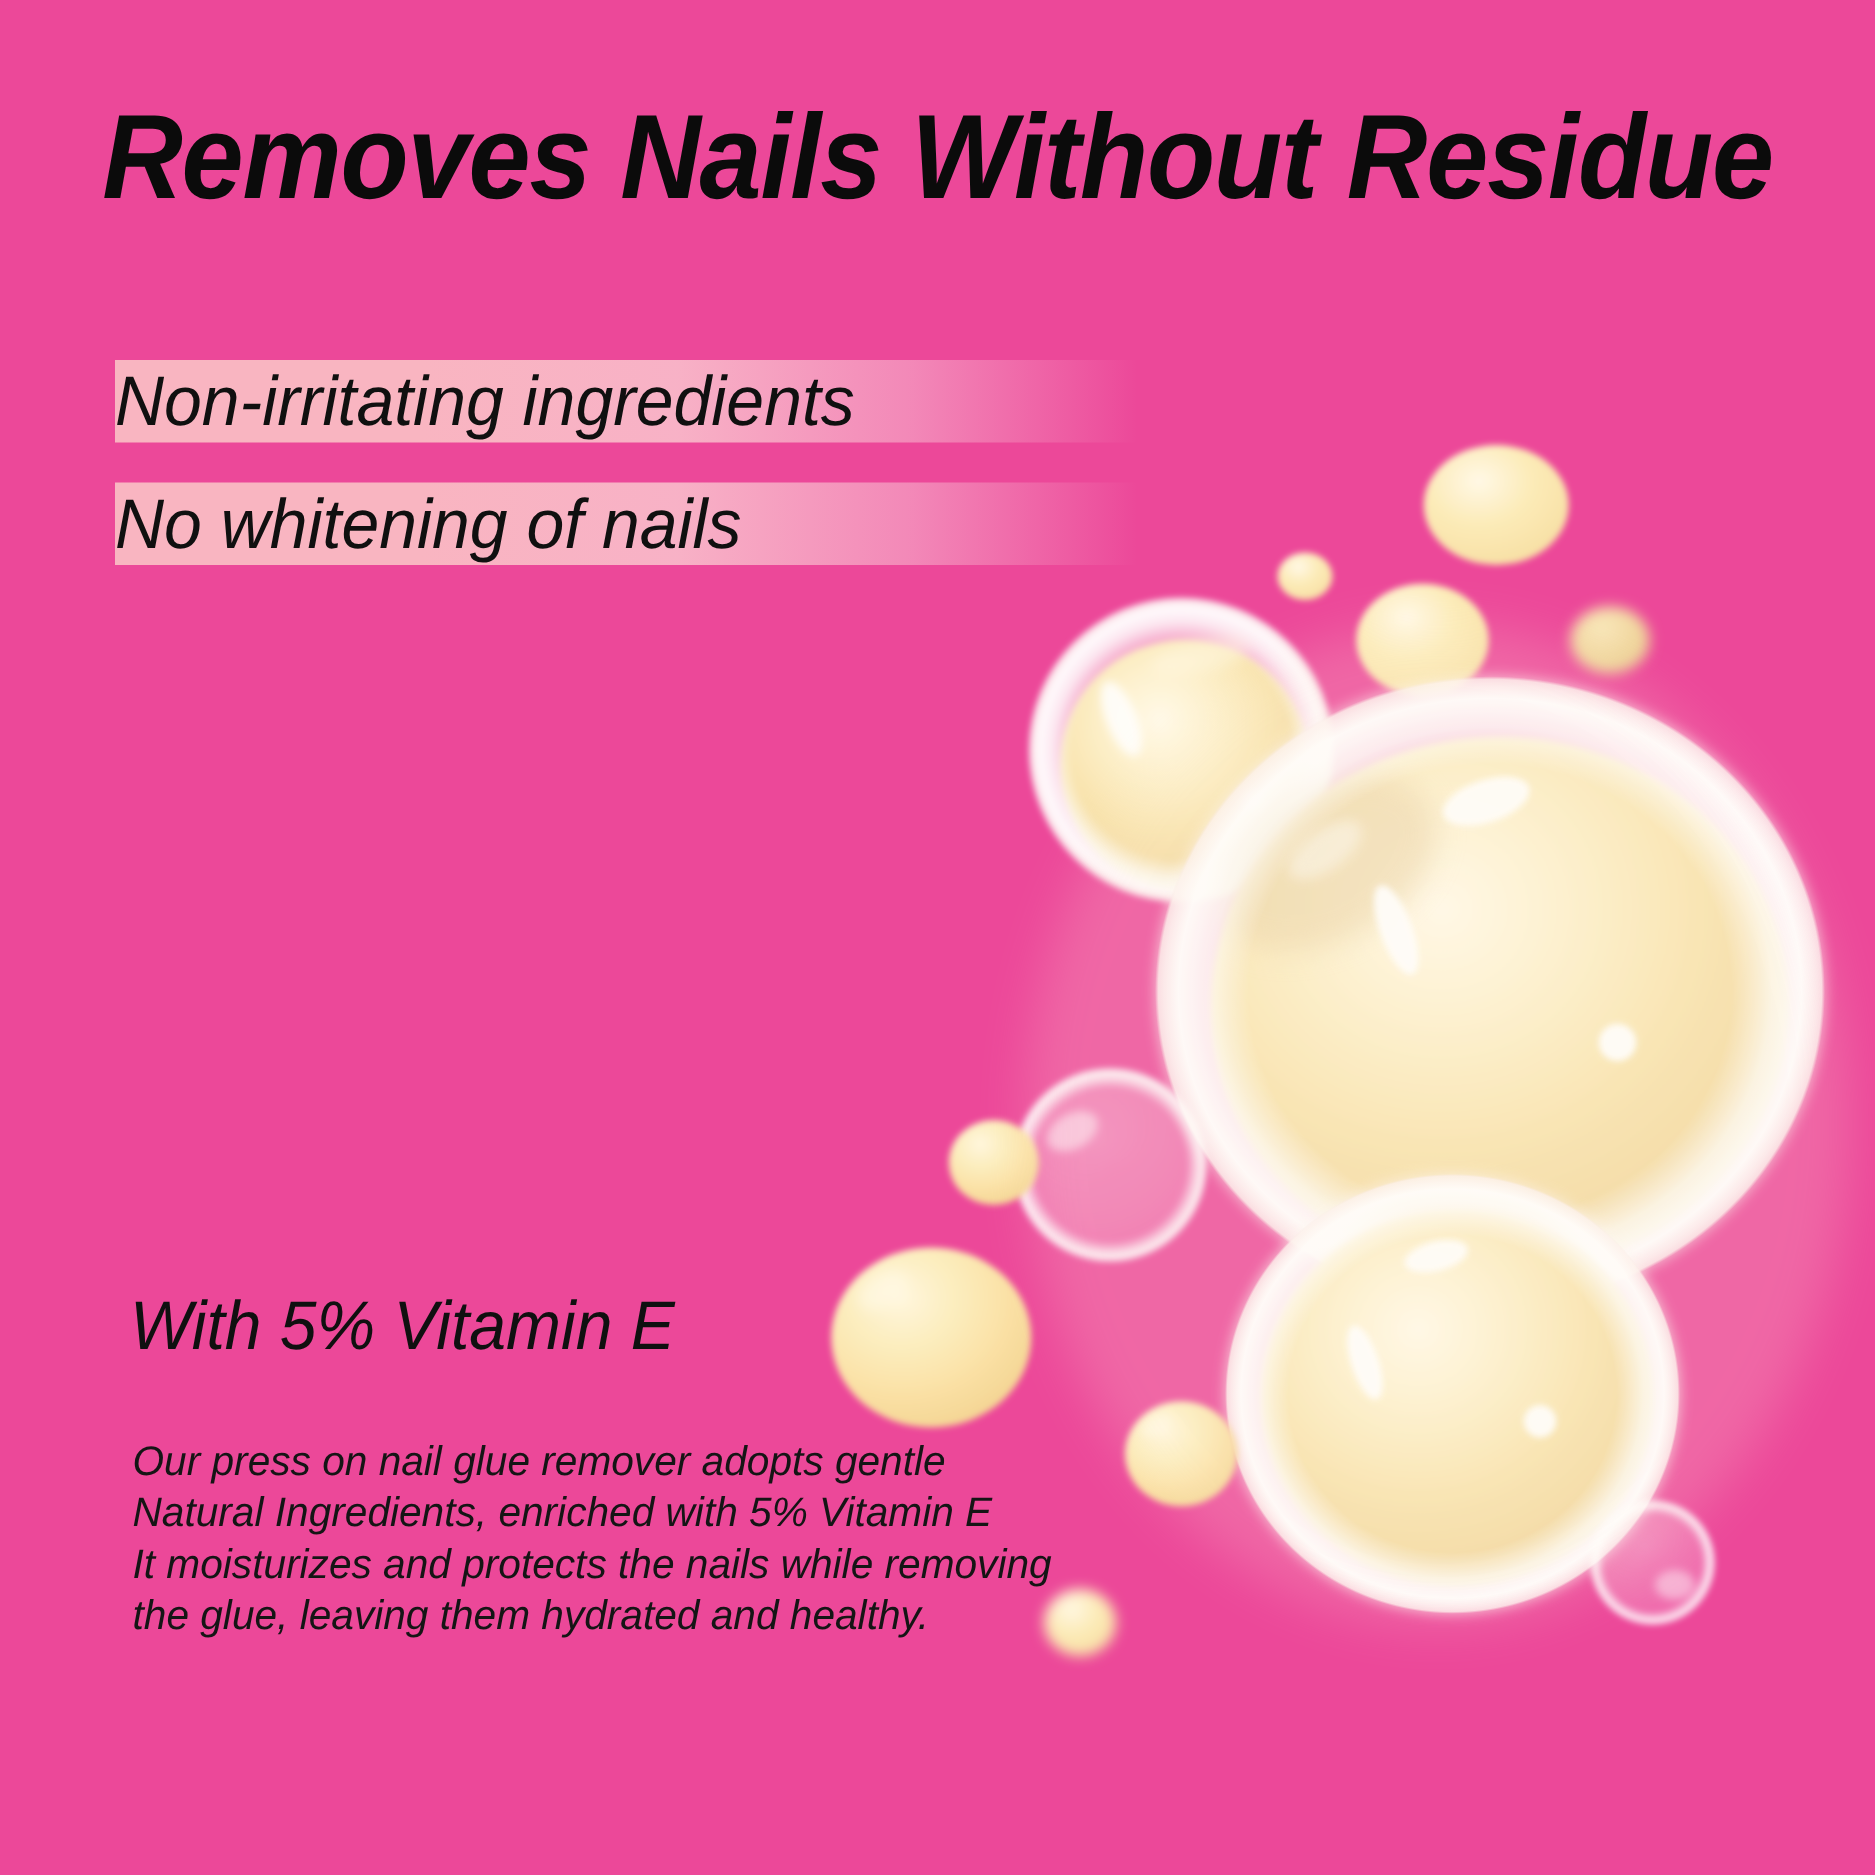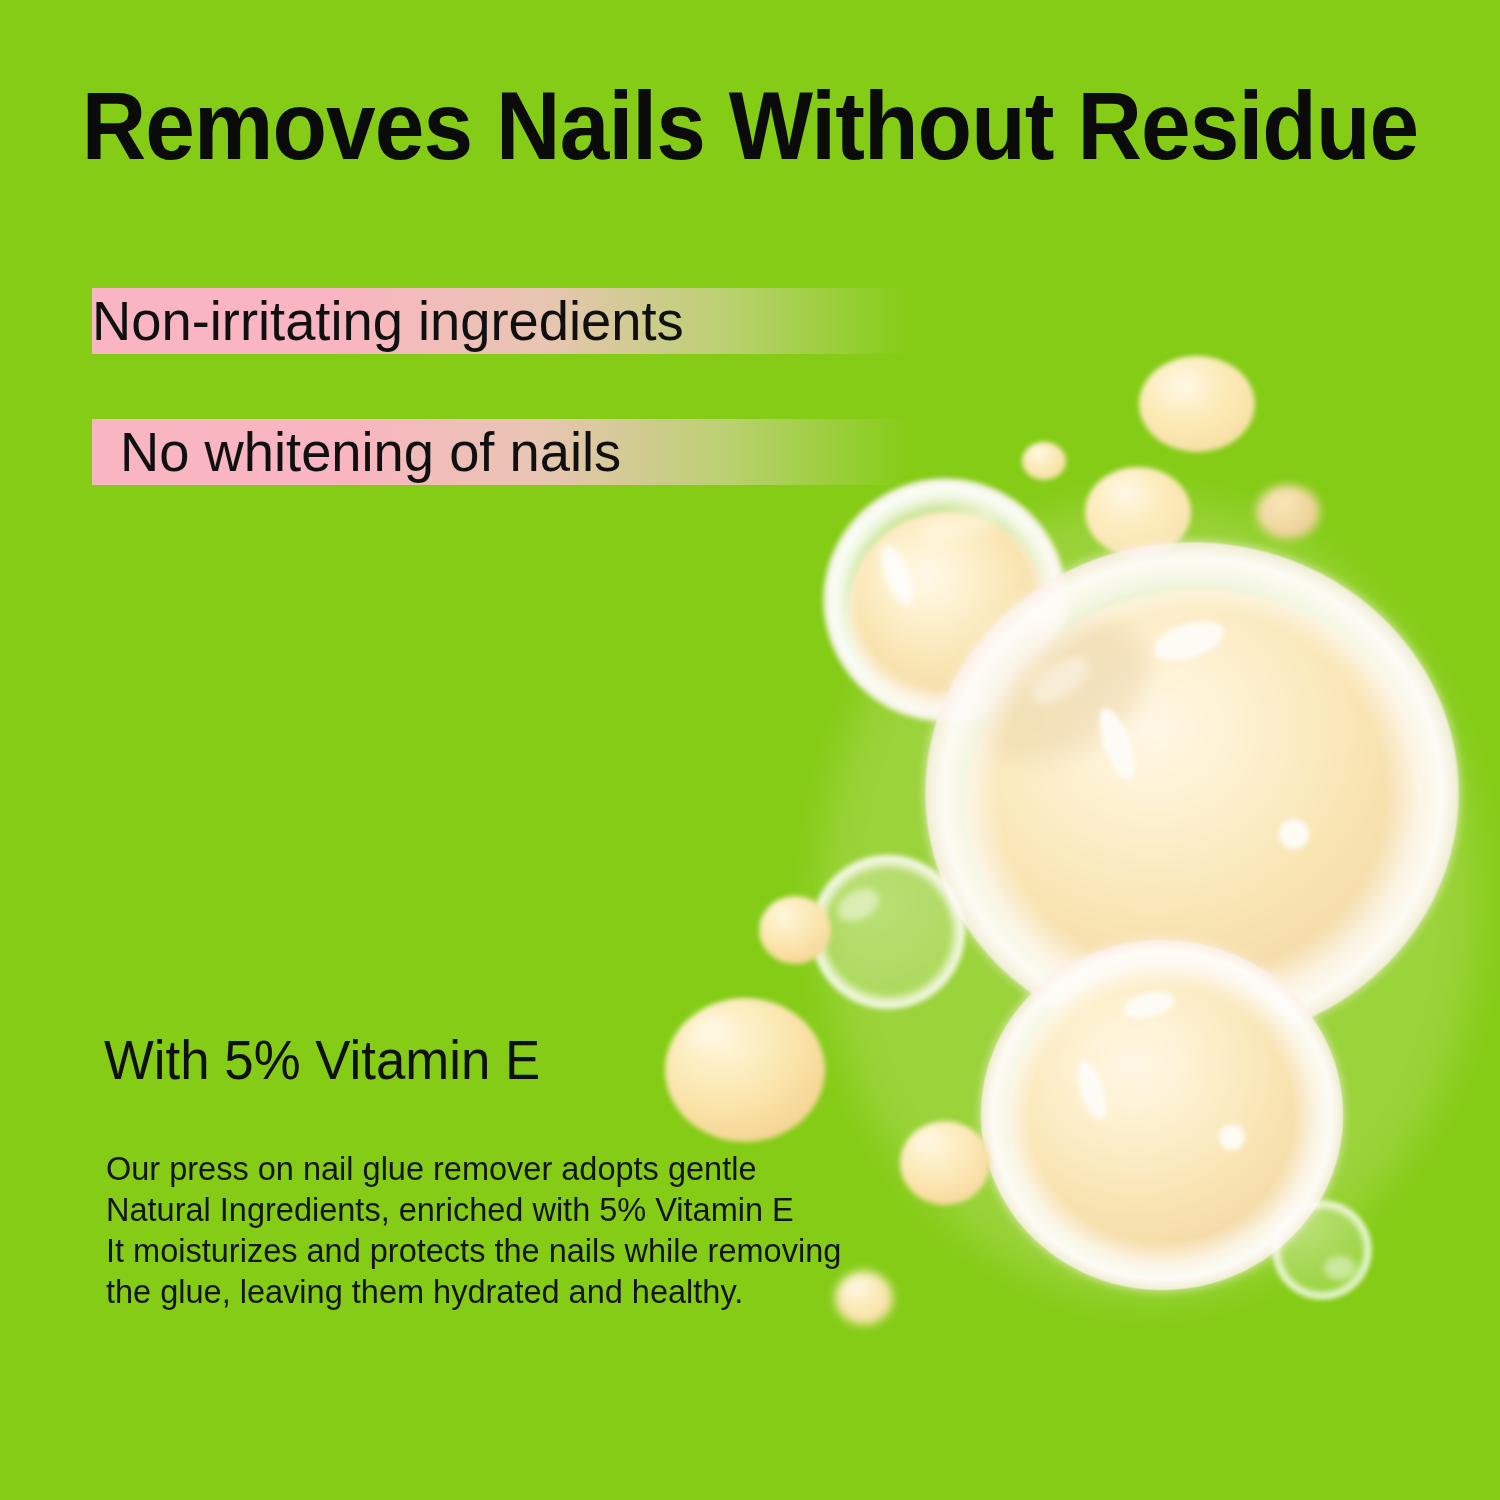--- a/index.html
+++ b/index.html
@@ -1,43 +1,43 @@
 <!DOCTYPE html>
 <html><head>
 <meta charset="utf-8">
 <style>
   html,body{margin:0;padding:0;}
   body{
     width:1500px;height:1500px;overflow:hidden;
     font-family:"Liberation Sans",sans-serif;
     background:#f7e6e5;
   }
-  #page{position:relative;width:1500px;height:1500px;background:#84cc16;overflow:hidden;}
+  #page{position:relative;width:1500px;height:1500px;background:#ec4899;overflow:hidden;font-style:italic;}
 
   
   #art{position:absolute;inset:0;pointer-events:none;}
 
   
   #content{position:absolute;inset:0;}
 
   .title{
     position:absolute;left:0;top:78px;width:1500px;text-align:center;
     font-family:"Liberation Sans Narrow","Liberation Sans",sans-serif;
     font-weight:700;font-size:96px;line-height:1.0;color:#0b0b0b;
     letter-spacing:-1px;
     transform:scaleX(0.93);transform-origin:50% 50%;
     white-space:nowrap;
   }
 
   .feature-list{position:absolute;left:92px;top:288px;width:880px;}
   .feature{
-    position:relative;height:66px;margin-bottom:65px;
+    position:relative;height:66px;margin-bottom:32px;
     display:flex;align-items:center;
   }
-  .feature:last-child{margin-bottom:0;padding-left:28px;}
+  .feature:last-child{margin-bottom:0;}
   .feature .bar{
     position:absolute;left:0;top:0;width:818px;height:66px;
     background:linear-gradient(90deg,
        rgba(249,181,193,1) 0%,
        rgba(249,181,193,1) 30%,
        rgba(250,196,206,0.85) 55%,
        rgba(251,214,221,0.45) 78%,
        rgba(252,228,232,0.06) 97%,
        rgba(252,228,232,0) 100%);
   }

